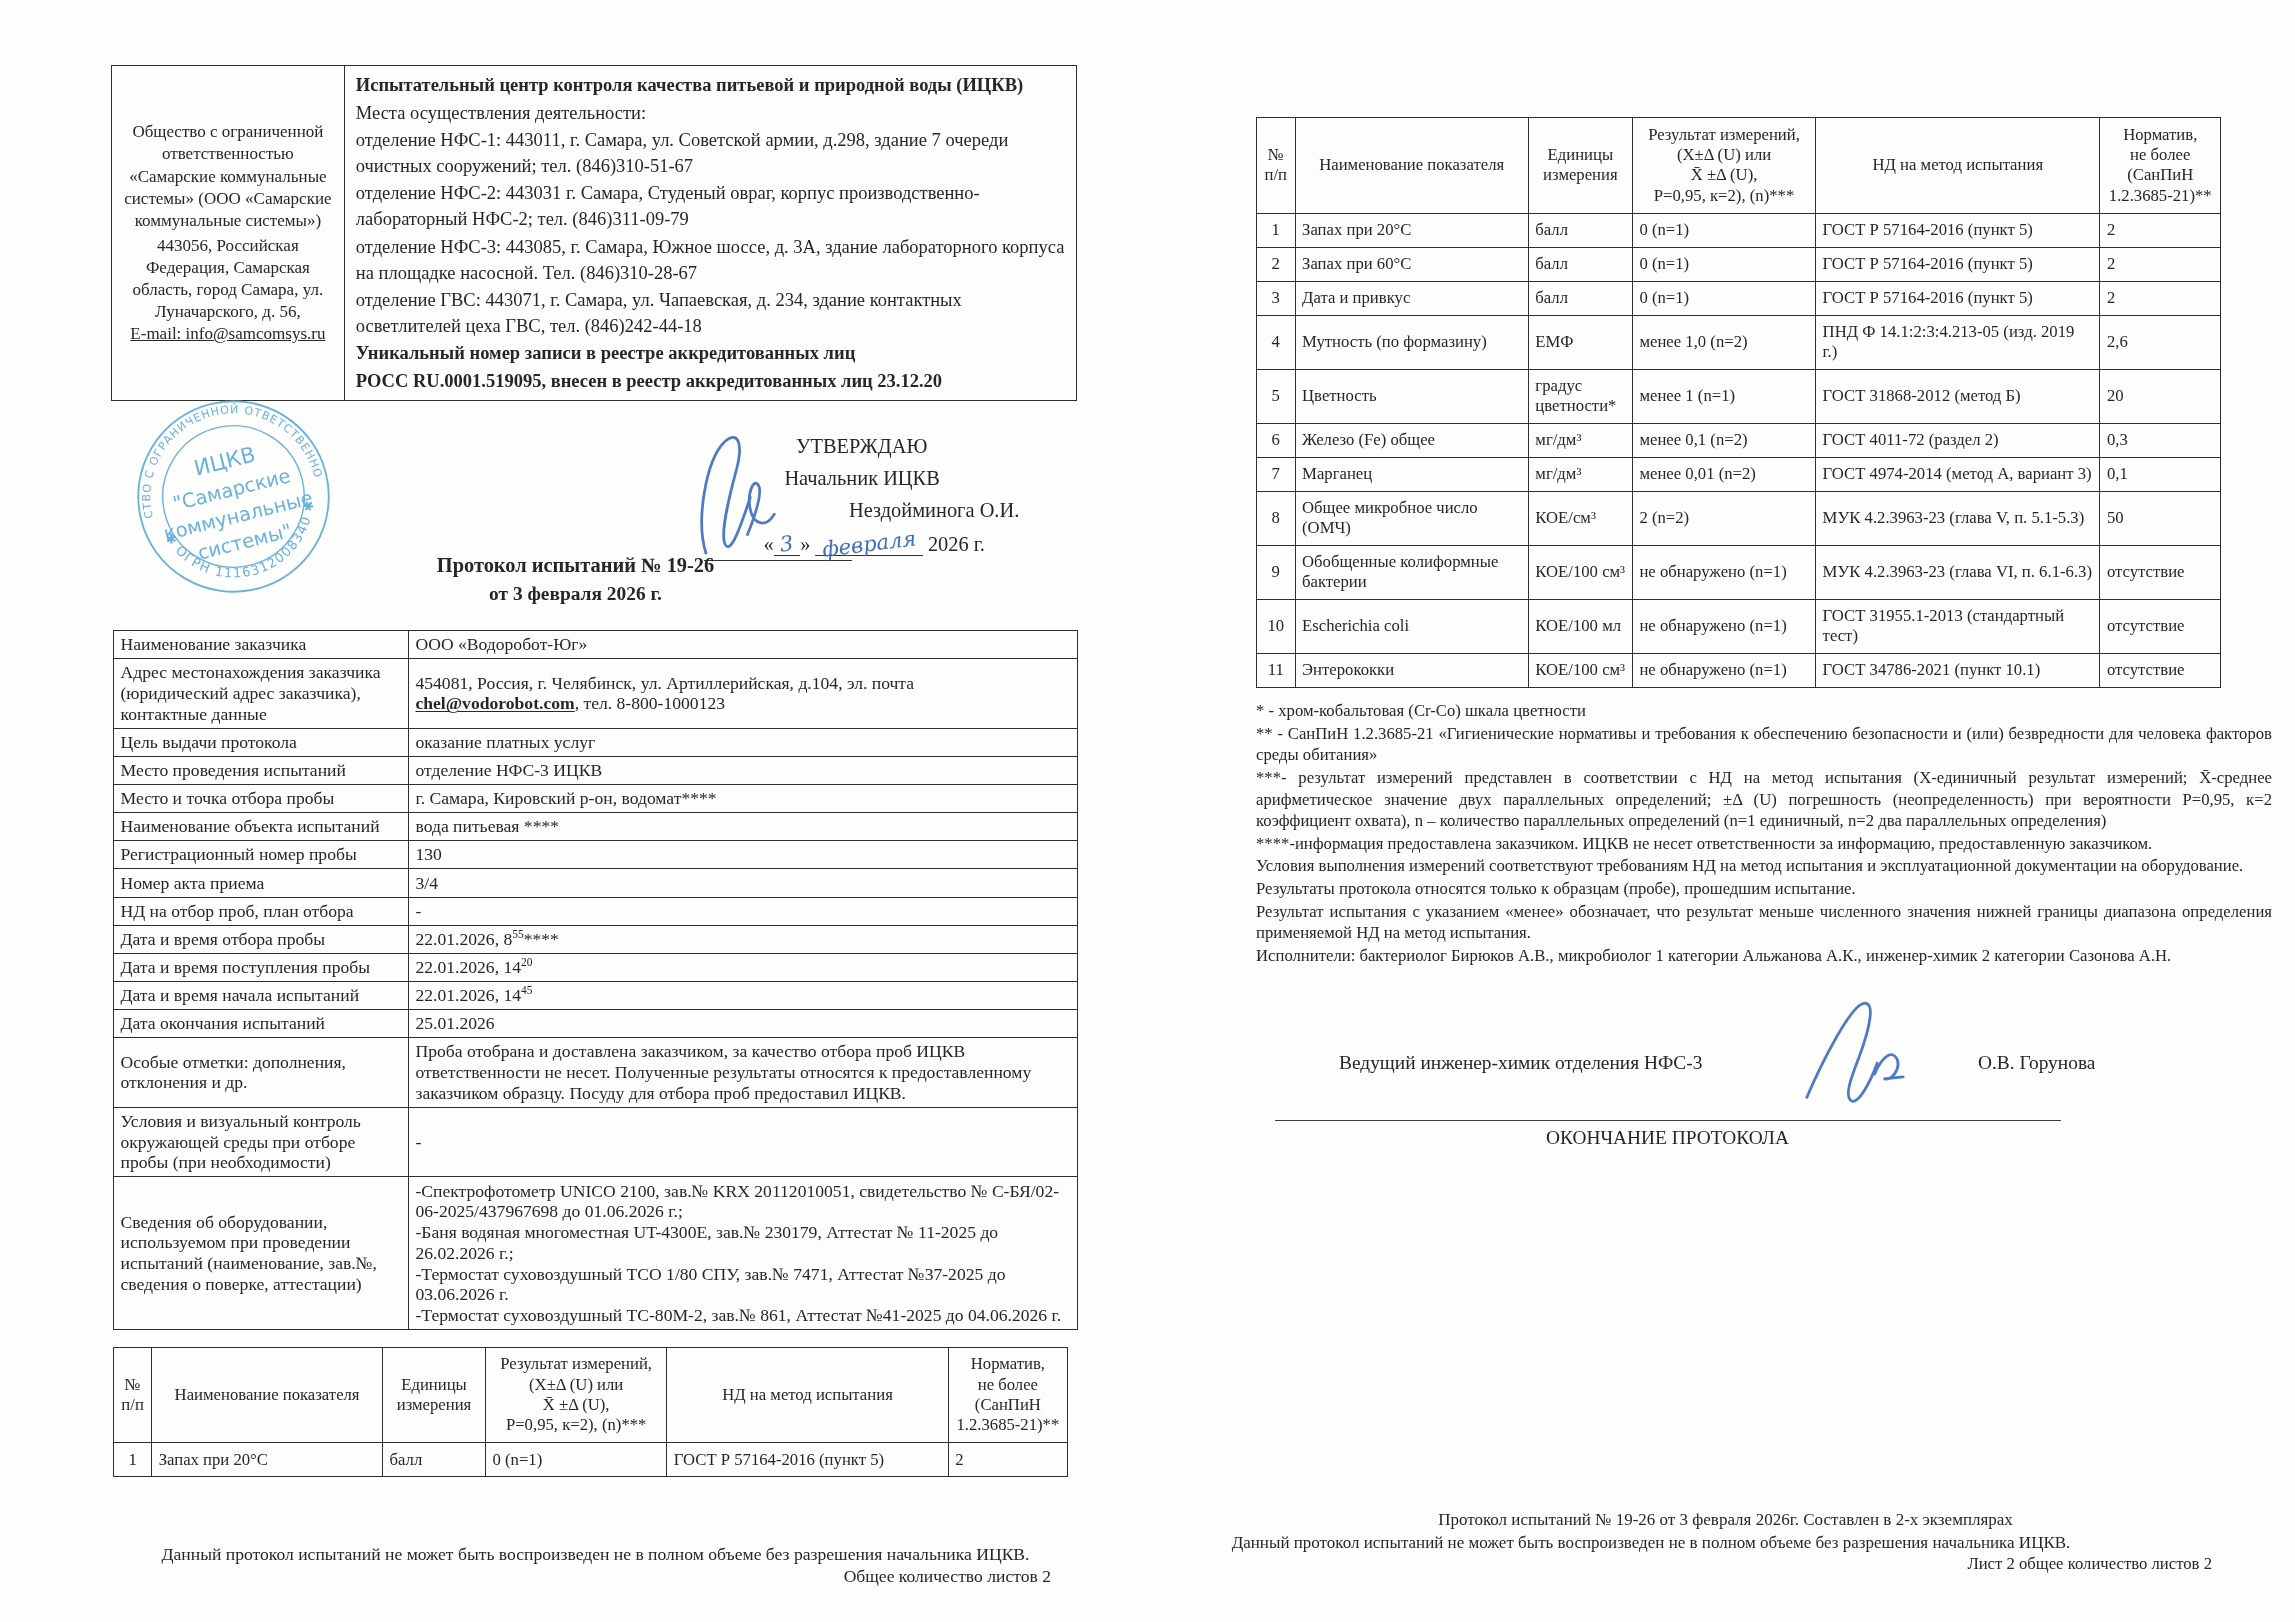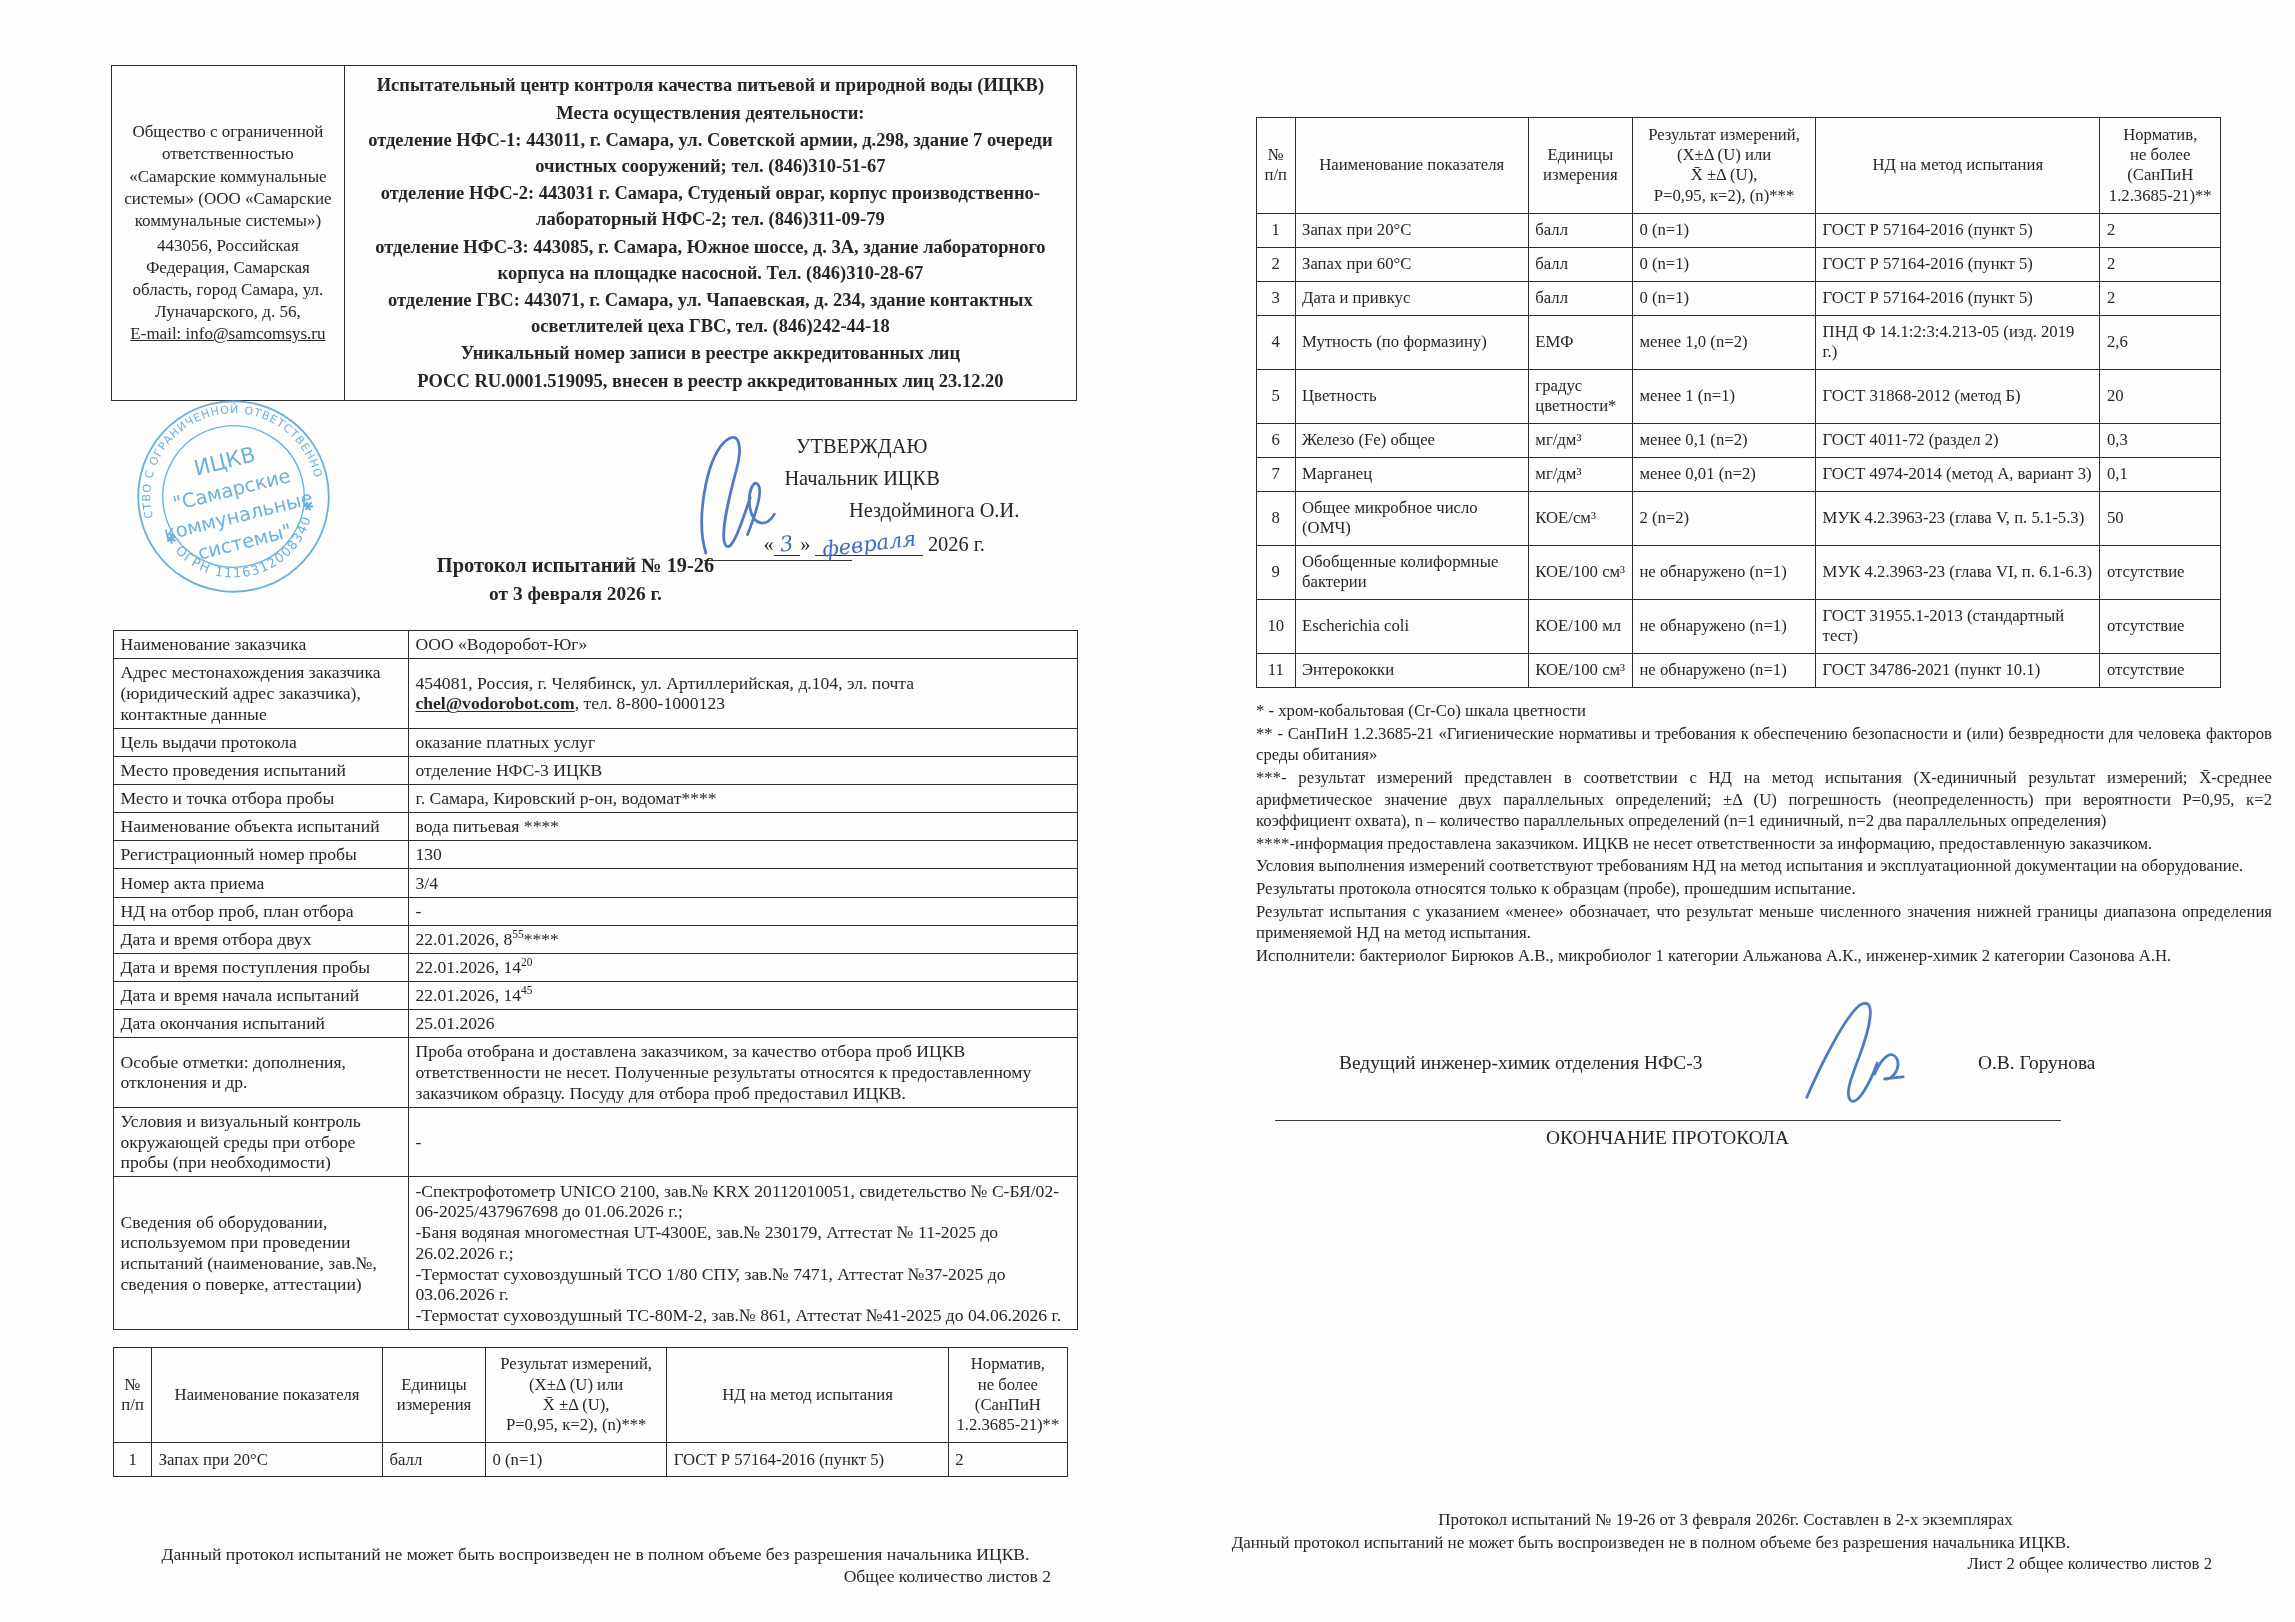--- a/index.html
+++ b/index.html
@@ -13,21 +13,21 @@
   table{border-collapse:collapse;}
   .org-table td, .details td, .res th, .res td{
     border:1.4px solid #2e2e2e; border-top-width:1.9px; border-bottom-width:1.9px;
   }
   
   .org-table{position:absolute; left:111px; top:65px; width:966px; table-layout:fixed;}
   .org-cell{width:217px; text-align:center; font-size:17px; line-height:1.3; padding:7.4px 7.4px; vertical-align:middle;}
   .org-name{font-weight:normal;}
   .org-addr{margin-top:2.8px;}
   .org-email{text-decoration:underline;}
-  .center-cell{text-align:center; font-size:18.5px; line-height:1.42; padding:5.6px 11px; vertical-align:middle;font-weight:bold;}
+  .center-cell{font-size:18.5px; line-height:1.42; padding:5.6px 11px; vertical-align:middle;}
   .center-cell .line{margin:0.9px 0;}
   .stamp{position:absolute; left:135px; top:398px; width:197px; height:197px; transform:rotate(-14deg); opacity:.88;}
   .approval{position:absolute; left:759px; top:433px; width:352px; font-size:20.4px; line-height:1.28;}
   .approval .a1{padding-left:37px;}
   .approval .a2{padding-left:25.4px; margin-top:5.6px;}
   .approval .a3{padding-left:90px; margin-top:6.5px;}
   .approval .a4{padding-left:4.6px; margin-top:7.4px; white-space:nowrap;}
   .blank{border-bottom:1.4px solid #333; padding:0 6.5px;}
   .hand{font-style:italic; color:#3f6cc0; display:inline-block; transform:rotate(-7deg);
         font-family:"DejaVu Serif",serif; font-size:21px;}
@@ -177,21 +177,21 @@
             </tr>
             <tr>
               <td class="k">Номер акта приема</td>
               <td class="v">3/4</td>
             </tr>
             <tr>
               <td class="k">НД на отбор проб, план отбора</td>
               <td class="v">-</td>
             </tr>
             <tr>
-              <td class="k">Дата и время отбора двух</td>
+              <td class="k">Дата и время отбора пробы</td>
               <td class="v">22.01.2026, 8<sup>55</sup>****</td>
             </tr>
             <tr>
               <td class="k">Дата и время поступления пробы</td>
               <td class="v">22.01.2026, 14<sup>20</sup></td>
             </tr>
             <tr>
               <td class="k">Дата и время начала испытаний</td>
               <td class="v">22.01.2026, 14<sup>45</sup></td>
             </tr>

